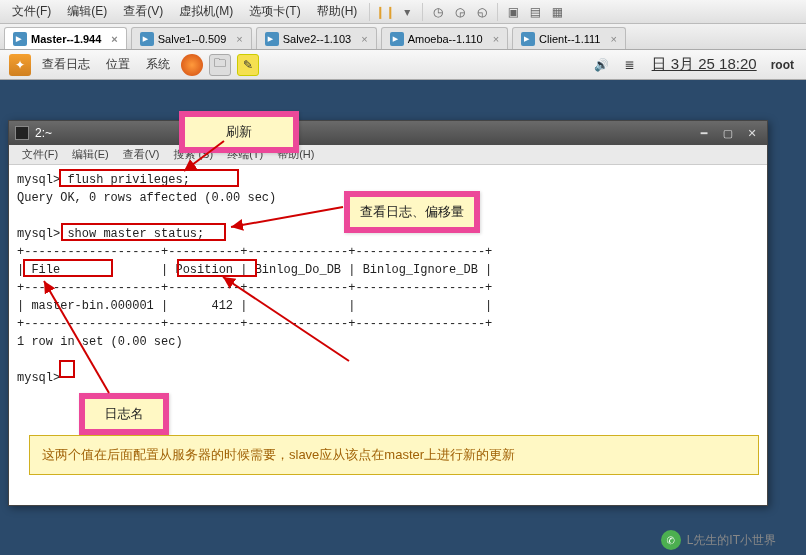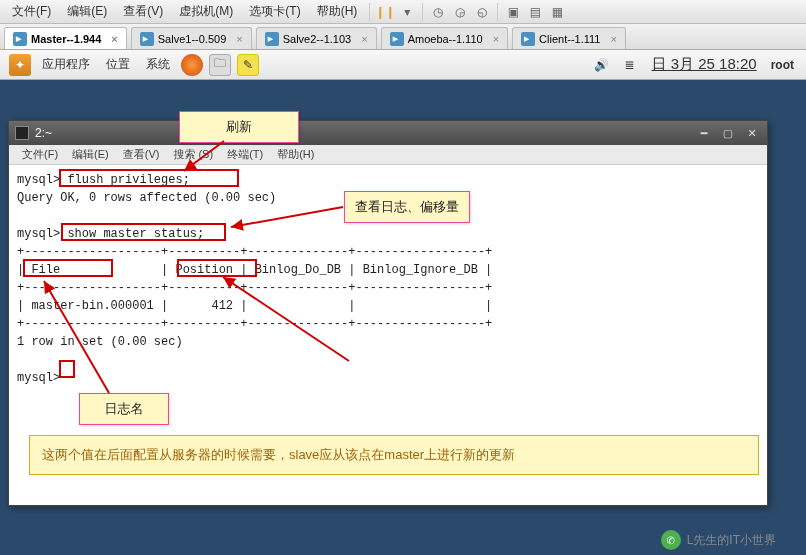--- a/index.html
+++ b/index.html
@@ -29,21 +29,21 @@
 .terminal-window { position: absolute; left: 8px; top: 40px; width: 760px; background: #fff; border: 1px solid #444; box-shadow: 2px 2px 8px rgba(0,0,0,0.4); }
 .terminal-title { height: 24px; background: linear-gradient(#6a6a6a, #4a4a4a); color: #fff; display: flex; align-items: center; font-size: 12px; padding: 0 6px; }
 .terminal-title .ico { width: 14px; height: 14px; background: #222; border: 1px solid #888; margin-right: 6px; }
 .terminal-title .win-btns { margin-left: auto; display: flex; gap: 6px; }
 .terminal-title .win-btn { width: 18px; height: 14px; display: inline-flex; align-items: center; justify-content: center; color: #ddd; font-size: 11px; cursor: pointer; }
 .terminal-menu { height: 20px; font-size: 11px; display: flex; align-items: center; padding: 0 6px; color: #444; background: #eaeaea; border-bottom: 1px solid #ccc; }
 .terminal-menu span { padding: 0 7px; }
 .terminal-body { background: #fff; font-family: "Courier New", monospace; font-size: 12px; color: #222; padding: 6px 8px; line-height: 1.5; position: relative; white-space: pre; min-height: 340px; }
 
 .red-box { position: absolute; border: 2px solid #d00000; pointer-events: none; }
-.callout { position: absolute; background: #fff8c4; border: 1px solid #ec4899; padding: 6px 10px; font-size: 13px; color: #222; font-family: "Microsoft YaHei", sans-serif; box-shadow: 1px 1px 3px rgba(0,0,0,0.15); }
+.callout { position: absolute; background: #fff8c4; border: 6px solid #ec4899; padding: 6px 10px; font-size: 13px; color: #222; font-family: "Microsoft YaHei", sans-serif; box-shadow: 1px 1px 3px rgba(0,0,0,0.15); }
 .arrow-line { position: absolute; pointer-events: none; }
 
 .footer-note { position: absolute; left: 20px; bottom: 30px; width: 730px; background: #fff8c4; border: 1px solid #d0b020; padding: 10px 12px; font-size: 13px; color: #a16207; font-family: "Microsoft YaHei", sans-serif; }
 
 .watermark { position: absolute; right: 30px; bottom: 5px; display: flex; align-items: center; font-size: 12px; color: #888; font-family: "Microsoft YaHei"; }
 .watermark .wm-icon { width: 20px; height: 20px; border-radius: 50%; background: #4caf50; margin-right: 6px; display: flex; align-items: center; justify-content: center; color: #fff; font-size: 10px; }
 </style>
 </head>
 <body>
 
@@ -90,21 +90,21 @@
   </div>
   <div class="tab">
     <span class="tab-icon"></span>
     <span>Client--1.111</span>
     <span class="close">×</span>
   </div>
 </div>
 
 <div class="taskbar">
   <div class="task-icon" style="background:linear-gradient(#f5a030,#d08020);color:#fff;">✦</div>
-  <div class="task-txt">应用程序</div>
+  <div class="task-txt">查看日志</div>
   <div class="task-txt">位置</div>
   <div class="task-txt">系统</div>
   <div class="task-icon" style="background:radial-gradient(#ff9a3c,#d04a10);border-radius:50%;"></div>
   <div class="task-icon" style="background:#ddd;border:1px solid #aaa;">🗀</div>
   <div class="task-icon" style="background:#f5e050;border:1px solid #cc0;">✎</div>
   <div class="spacer"></div>
   <div class="task-icon">🔊</div>
   <div class="task-icon">≣</div>
   <div class="clock">日 3月 25 18:20</div>
   <div class="user">root</div>

